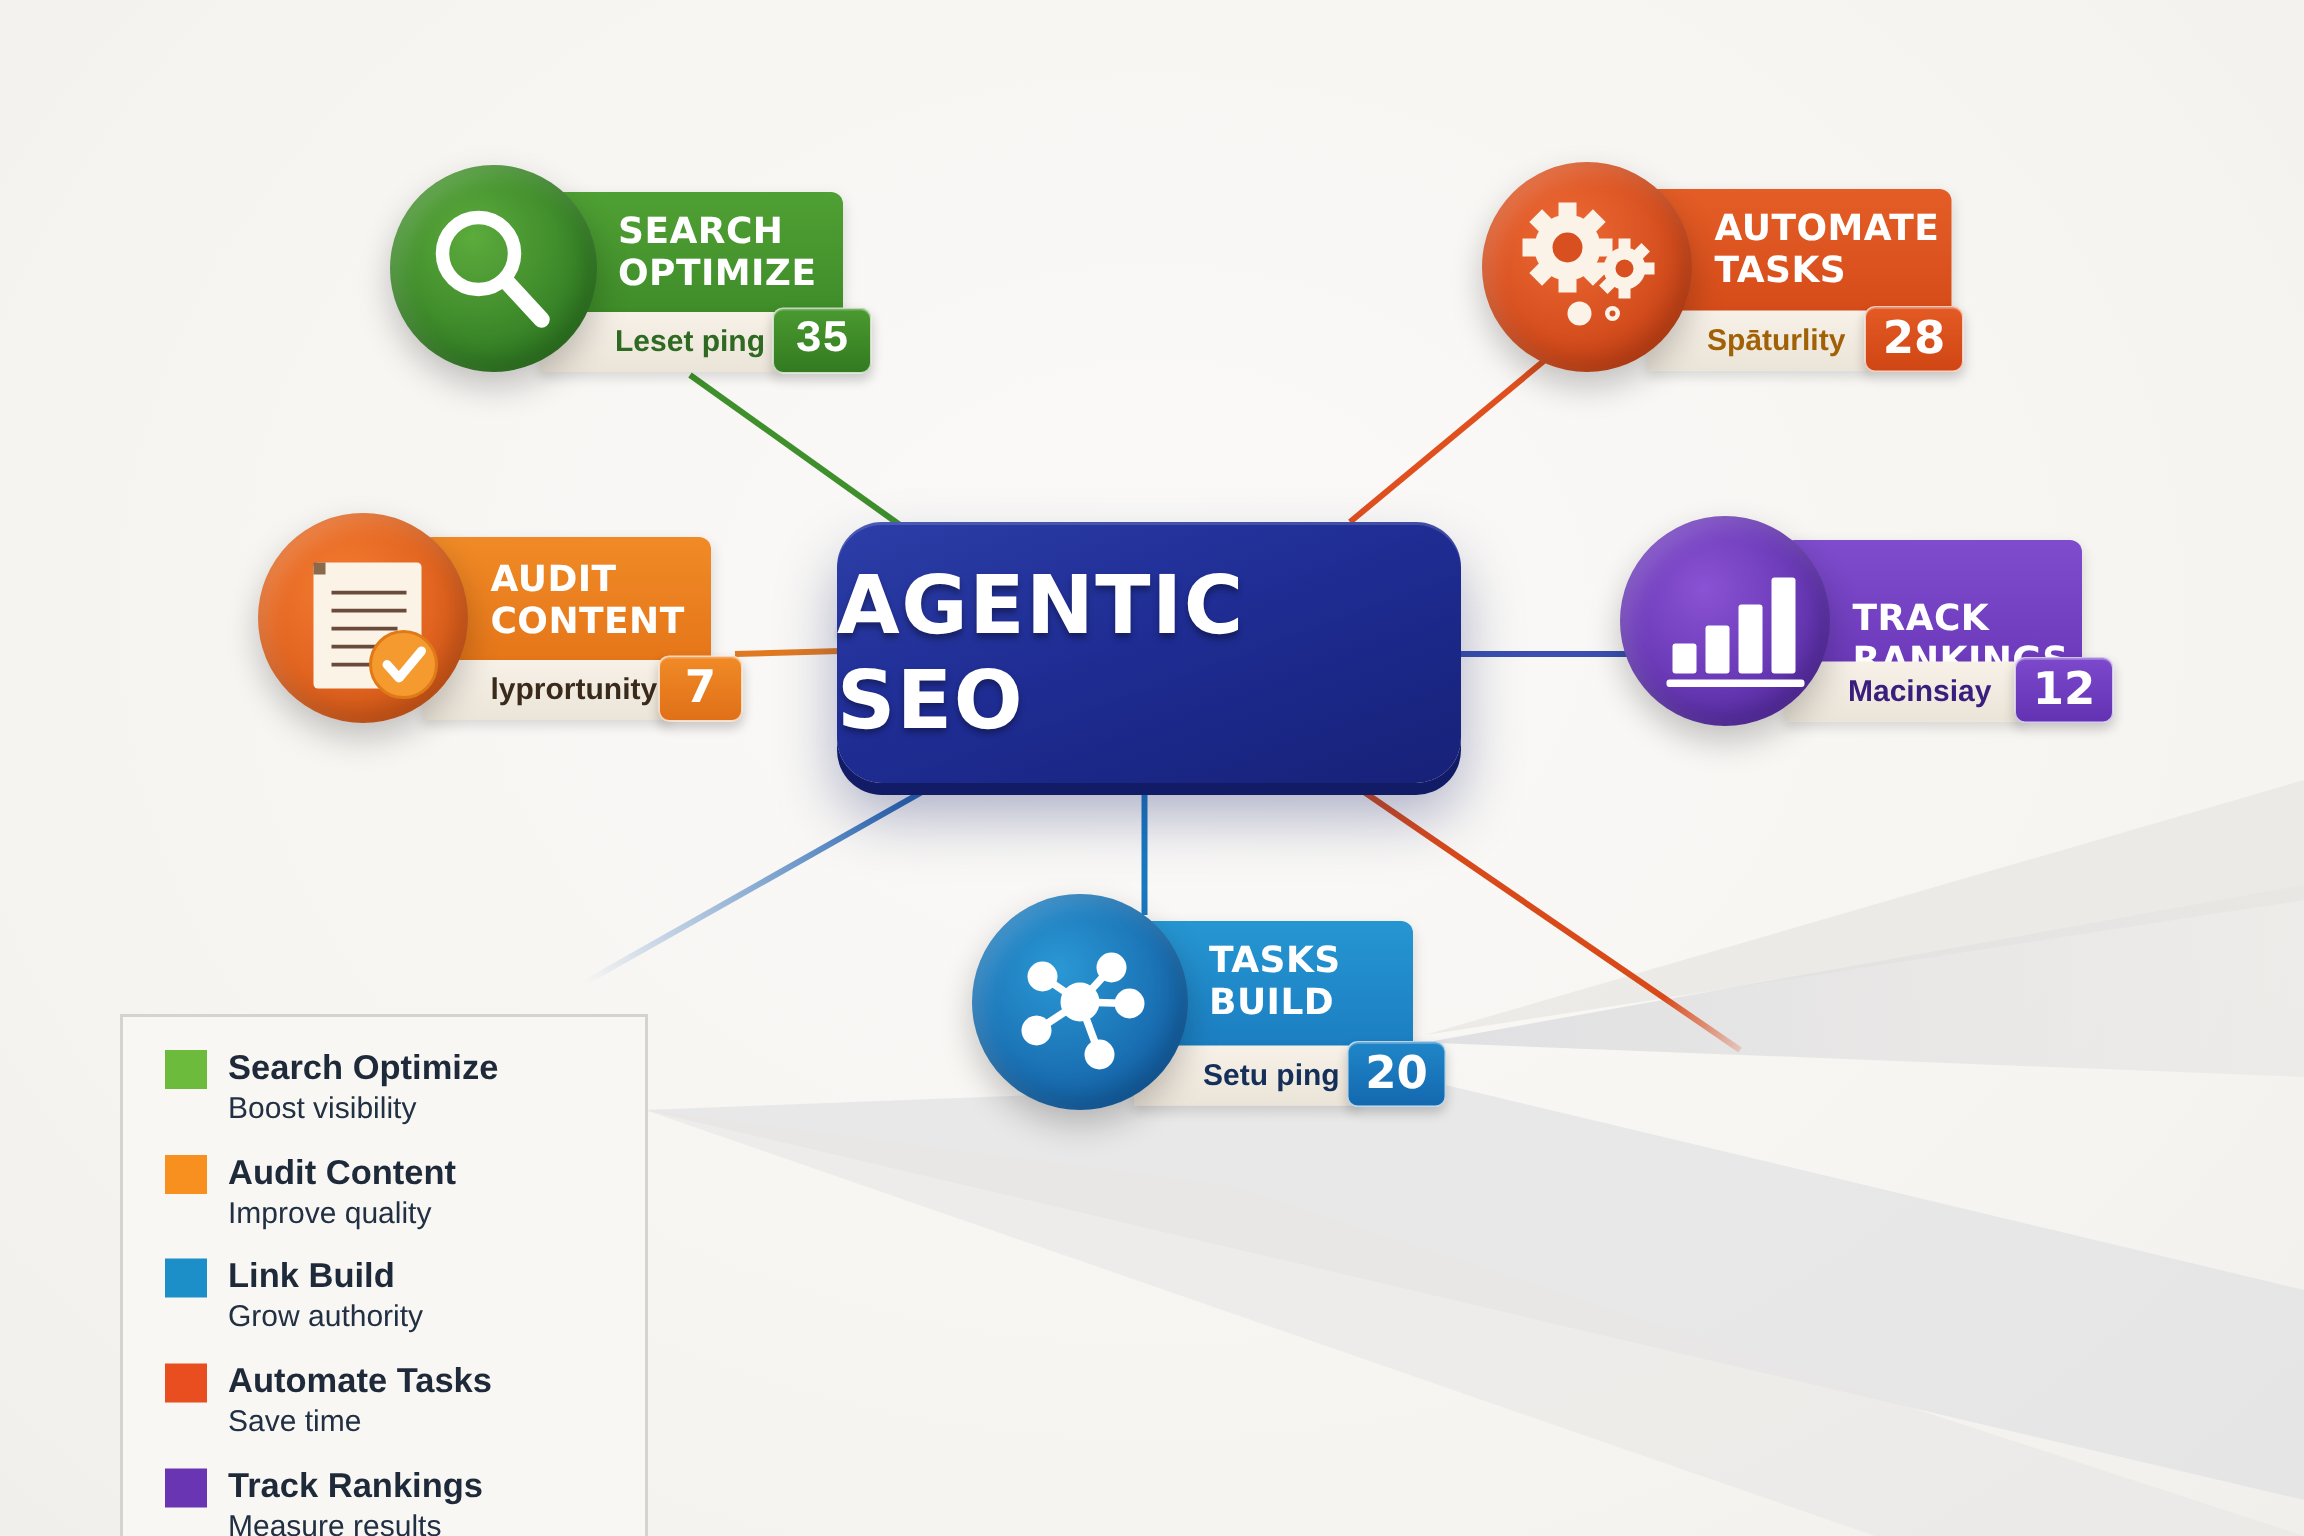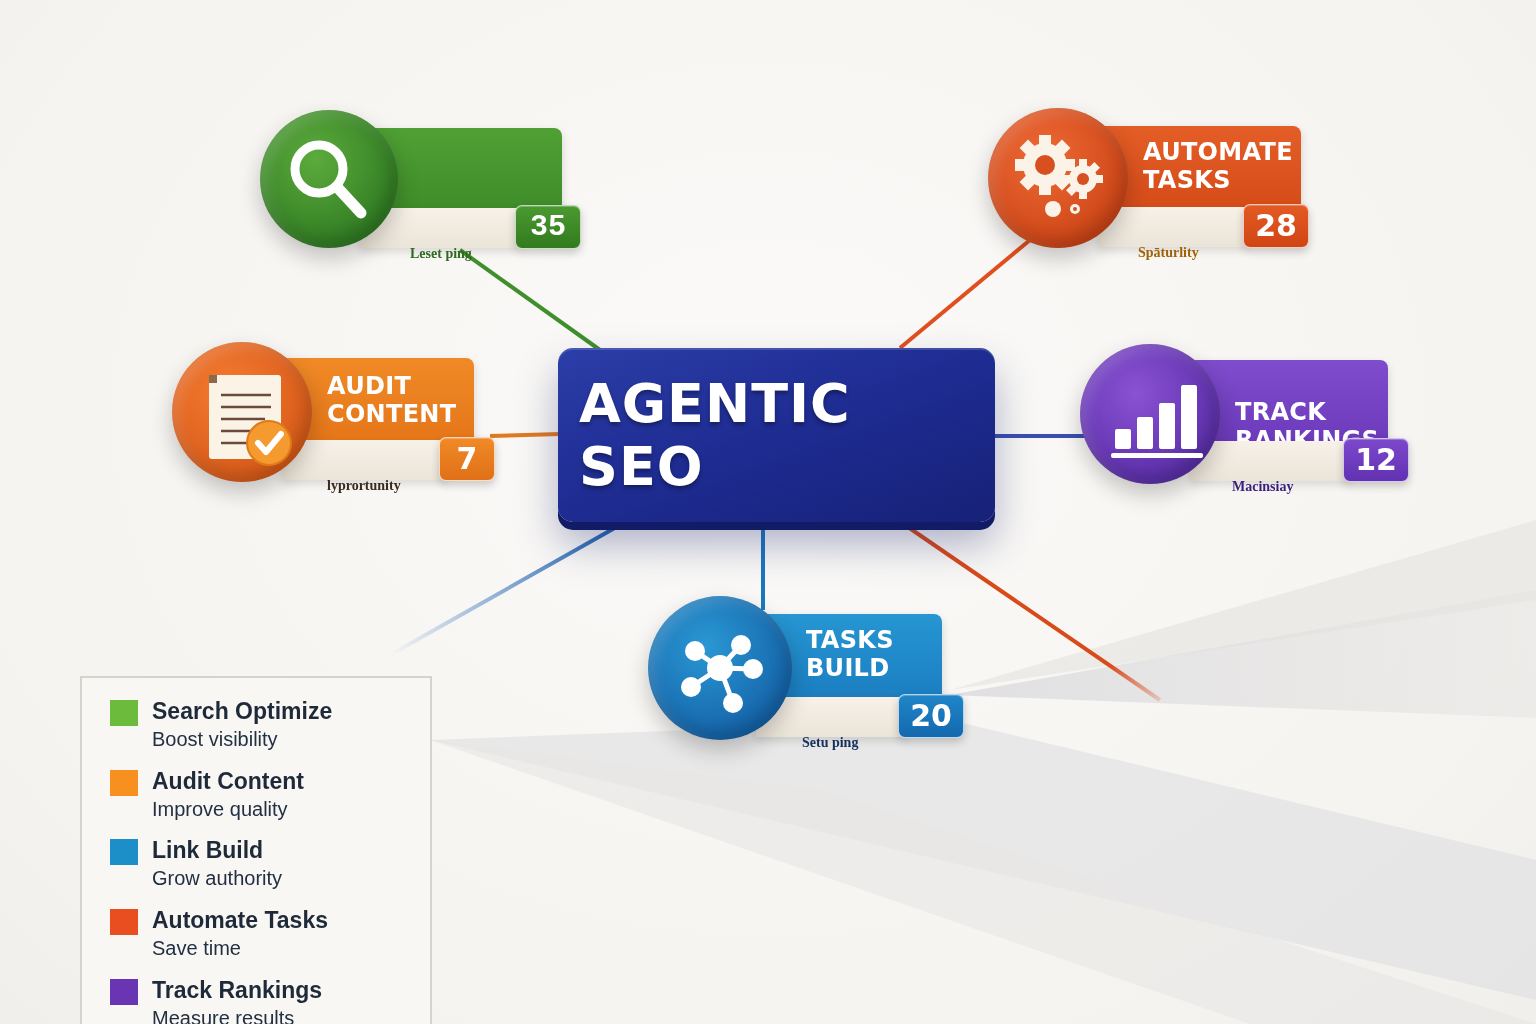--- a/index.html
+++ b/index.html
@@ -7,24 +7,24 @@
     width:1536px; height:1024px; overflow:hidden; position:relative;
     background: radial-gradient(ellipse at 50% 40%, #fbfaf8 0%, #f6f4f1 70%, #f1efec 100%);
     font-family: "DejaVu Sans", "Liberation Sans", sans-serif;
   }
   .bg-rays { position:absolute; left:0; top:0; width:1536px; height:1024px; pointer-events:none; }
   .connectors { position:absolute; left:0; top:0; width:1536px; height:1024px; }
 
   
   .hub {
     position:absolute; left:558px; top:348px; width:416px; height:174px;
-    border-radius:15px;
+    border-radius:30px;
     background: linear-gradient(160deg, #2c3ea8 0%, #1f2d94 45%, #172178 100%);
     box-shadow: 0 8px 0 #121b66, 0 22px 40px rgba(30,40,110,0.35), inset 0 2px 0 rgba(255,255,255,0.15);
-    display:flex; align-items:center; justify-content:center;padding-left:21px;
+    display:flex; align-items:center; justify-content:center;
   }
   .hub-title {
     color:#fff; font-weight:bold; font-size:54px; letter-spacing:1px;
     text-shadow: 0 3px 4px rgba(0,0,0,0.35);
     font-family: "DejaVu Sans", sans-serif;
   }
 
   
   .node { position:absolute; }
   .node .banner {
@@ -34,23 +34,22 @@
   .node .banner-text {
     position:absolute; color:#fff; font-weight:bold; font-size:24px; line-height:28px;
     font-family: "DejaVu Sans", sans-serif; letter-spacing:0.3px;
   }
   .node .strip {
     position:absolute; height:40px; border-radius:0 4px 4px 0;
     background: linear-gradient(180deg,#f7f1e8,#ebe4d8);
     box-shadow: 0 4px 8px rgba(0,0,0,0.12);
   }
   .node .strip-text {
-    position:absolute; font-weight:bold; font-size:14px; line-height:40px;
-    font-family: Liberation Serif, serif;
-    margin-top: 26px;
+    position:absolute; font-weight:bold; font-size:20px; line-height:40px;
+    font-family: Liberation Sans, sans-serif;
   }
   .node .count {
     position:absolute; width:64px; height:42px; border-radius:7px;
     color:#fff; font-weight:bold; font-size:30px; text-align:center; line-height:42px;
     box-shadow: 0 4px 8px rgba(0,0,0,0.2), inset 0 1px 0 rgba(255,255,255,0.25);
     border:1.5px solid rgba(255,255,255,0.7);
   }
   .node .disc {
     position:absolute; border-radius:50%;
     box-shadow: 0 10px 22px rgba(0,0,0,0.22), inset -6px -8px 16px rgba(0,0,0,0.18), inset 6px 6px 14px rgba(255,255,255,0.18);
@@ -103,20 +102,24 @@
   <line x1="620" y1="525" x2="390" y2="655" stroke="url(#fadeBlue)" stroke-width="4"></line>
   <line x1="905" y1="525" x2="1160" y2="700" stroke="url(#fadeOrange)" stroke-width="4"></line>
 </svg>
 
 <div class="hub">
   <span class="hub-title">AGENTIC SEO</span>
 </div>
 
 <div class="node" style="left:260px;top:110px;width:330px;height:150px;">
   <div class="banner" style="left:100px;top:18px;width:202px;height:92px;background:linear-gradient(180deg,#4fa034,#3d8a28);"></div>
+  <div class="banner-text" style="left:152px;top:30px;">
+    <div>SEARCH</div>
+    <div>OPTIMIZE</div>
+  </div>
   <div class="strip" style="left:100px;top:98px;width:160px;"></div>
   <div class="strip-text" style="left:150px;top:98px;color:#2f6a22;">Leset ping</div>
   <div class="count" style="left:255px;top:95px;background:linear-gradient(180deg,#4a9a30,#337a20);font-family:Liberation Mono, monospace;">35</div>
   <div class="disc" style="left:0;top:0;width:138px;height:138px;background:radial-gradient(circle at 40% 35%,#5cab3c,#2f7a22 75%);">
     <svg width="100" height="100" viewBox="0 0 100 100">
       <circle cx="40" cy="40" r="24" fill="none" stroke="#fff" stroke-width="9"></circle>
       <line x1="58" y1="58" x2="82" y2="84" stroke="#fff" stroke-width="11" stroke-linecap="round"></line>
     </svg>
   </div>
 </div>

